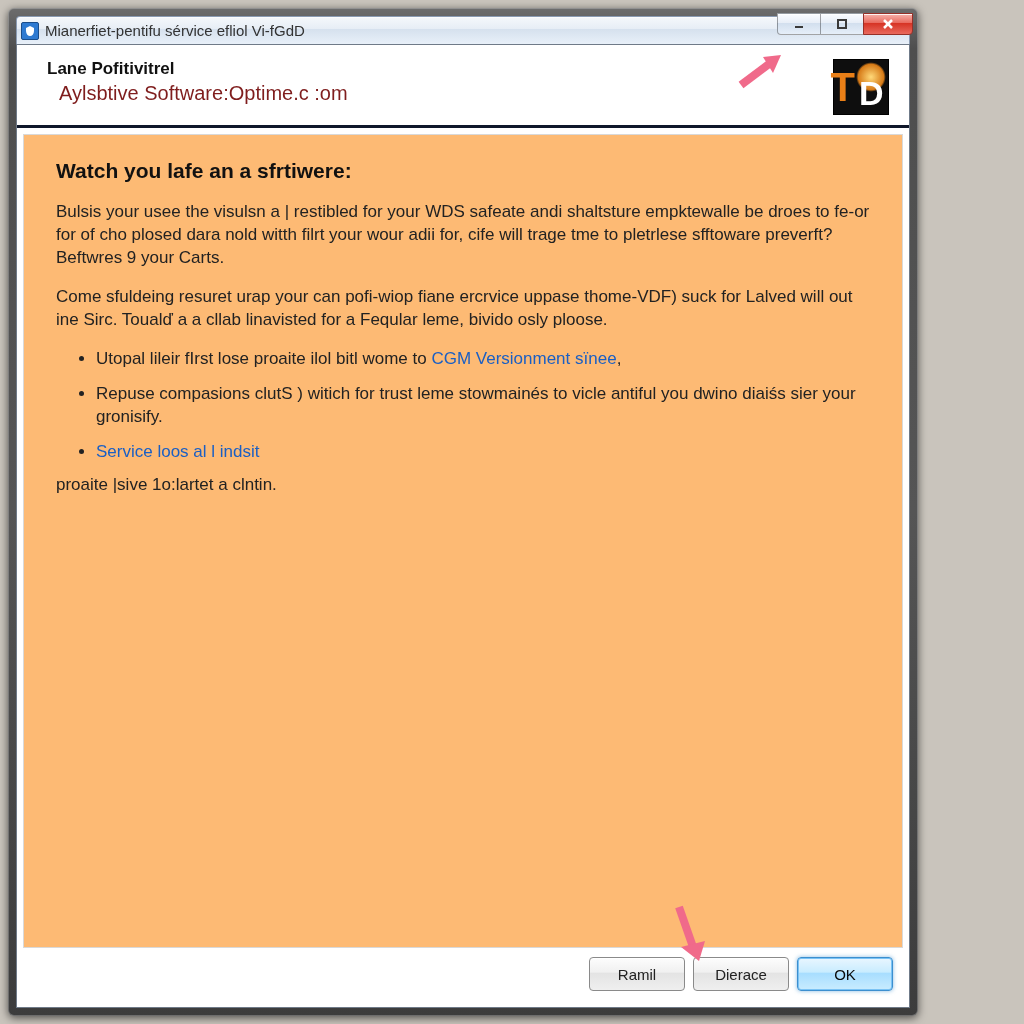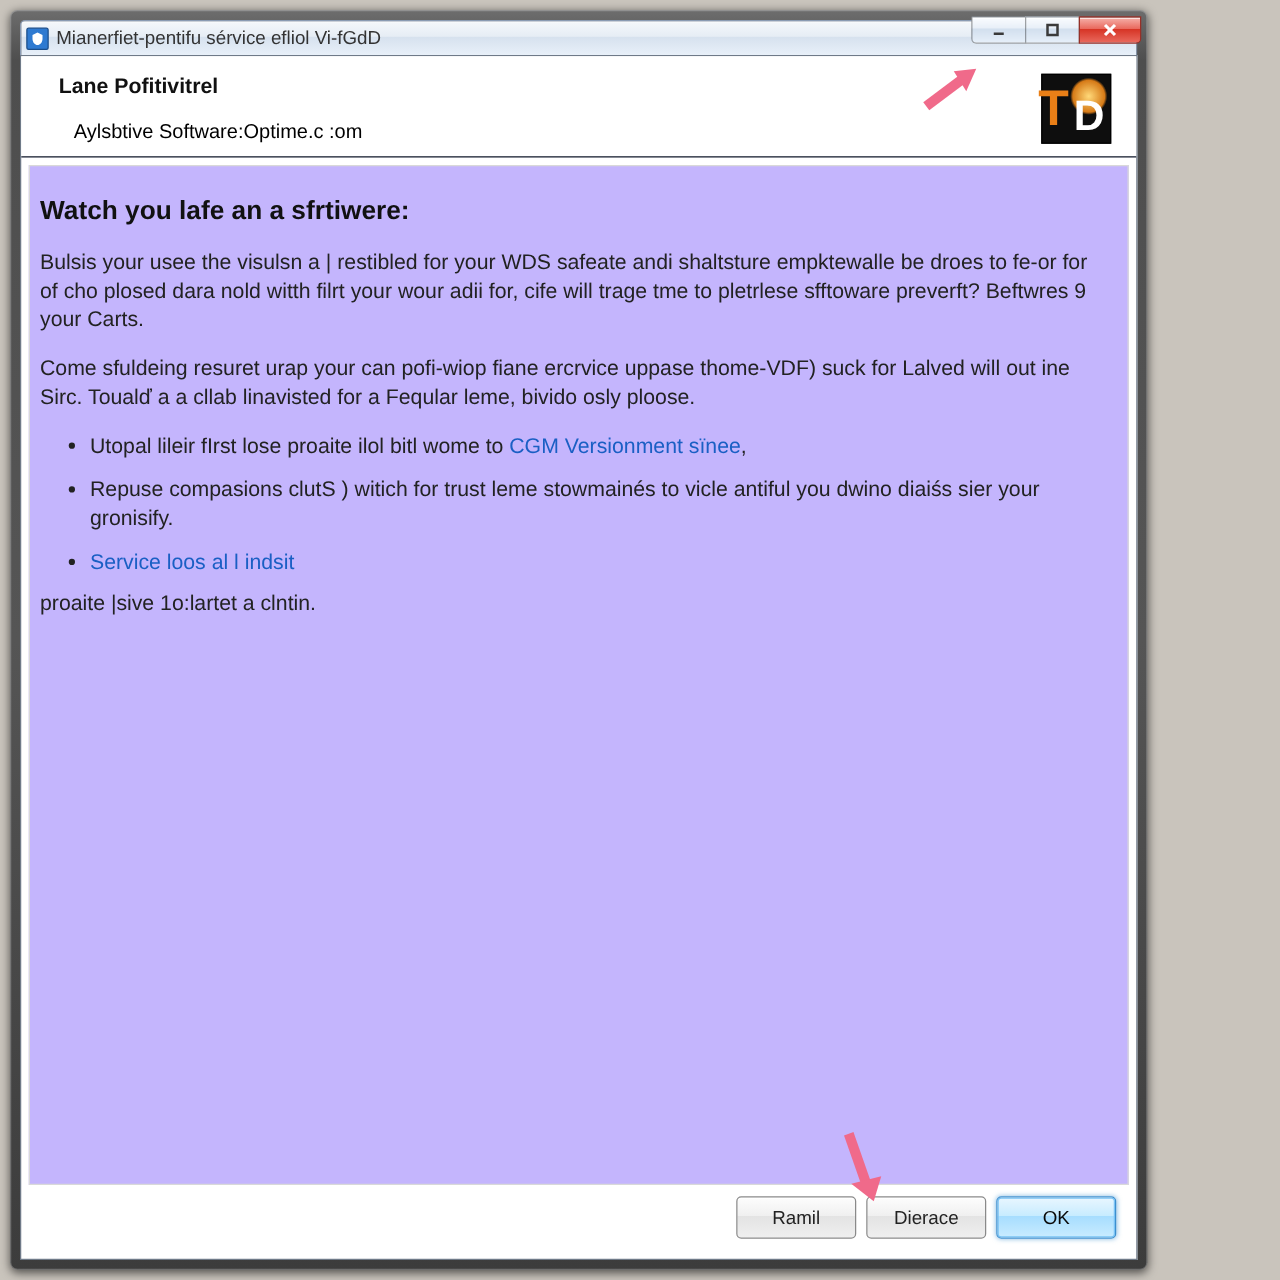--- a/index.html
+++ b/index.html
@@ -92,35 +92,35 @@
     background: #fff;
     border: 1px solid #6f7a88;
     height: calc(100% - 28px);
     display: flex;
     flex-direction: column;
   }
 
   
   .header {
     padding: 14px 20px 10px 30px;
-    border-bottom: 1px solid #0f172a;
+    border-bottom: 3px solid #0f172a;
     display: flex;
     align-items: flex-start;
     justify-content: space-between;
     background: #ffffff;
   }
   .header-text .h-title {
     font-size: 17px;
     font-weight: bold;
     color: #111;
   }
   .header-text .h-sub {
-    font-size: 16px;
-    color: #000000;
-    margin-top: 18px;
+    font-size: 20px;
+    color: #7f1d1d;
+    margin-top: 3px;
     margin-left: 12px;
   }
   .logo {
     width: 56px;
     height: 56px;
     background: #0e0e0e;
     border: 1px solid #000;
     display: flex;
     align-items: center;
     justify-content: center;
@@ -157,22 +157,22 @@
   
   .content-wrap {
     flex: 1 1 auto;
     padding: 6px;
     display: flex;
     flex-direction: column;
   }
   .content-box {
     flex: 1 1 auto;
     border: 1px solid #d9d9d9;
-    background: #c4b5fd;
-    padding: 24px 24px 10px 8px;
+    background: #fdba74;
+    padding: 24px 24px 10px 32px;
     overflow: hidden;
   }
   .content-box h2 {
     font-size: 21px;
     font-weight: bold;
     color: #111;
     margin-bottom: 18px;
   }
   .para {
     font-size: 17px;

